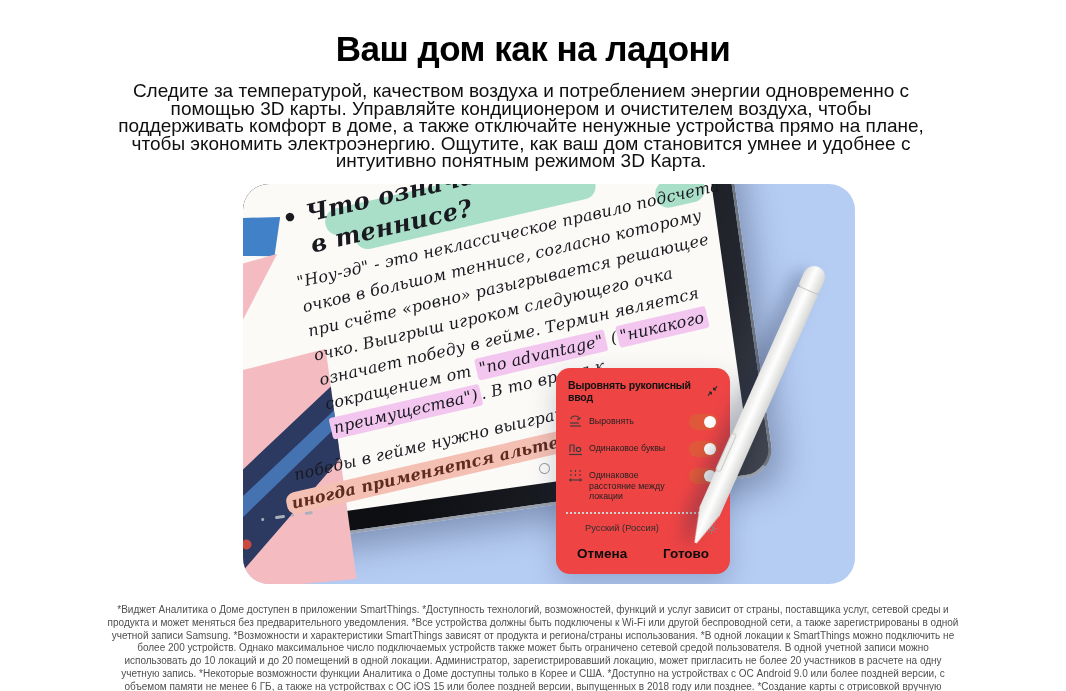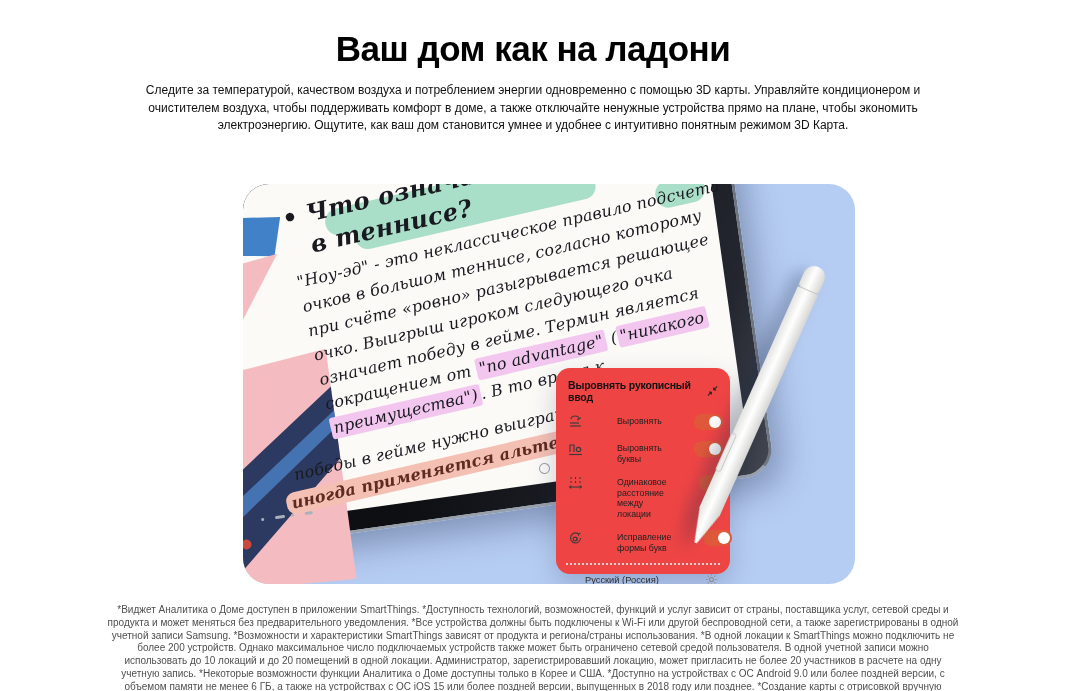--- a/index.html
+++ b/index.html
@@ -3,22 +3,22 @@
 <meta charset="utf-8">
 <style>
   * { margin:0; padding:0; box-sizing:border-box; }
   html,body { background:#fff; }
   .canvas { position:relative; width:1066px; height:691px; background:#fff;
             font-family:"Liberation Sans",sans-serif; overflow:hidden; margin:16px auto;text-decoration:underline; }
 
   
   .page-title { position:absolute; top:13px; left:0; right:0; text-align:center;
                 font-size:35px; font-weight:700; color:#000; letter-spacing:-0.5px; }
-  .lead { position:absolute; top:66px; left:127px; width:812px; text-align:center;
-          font-size:12px; line-height:17.5px; color:#101010; }
+  .lead { position:absolute; top:66px; left:115px; width:812px; text-align:center;
+          font-size:19px; line-height:17.5px; color:#101010; }
 
   
   .hero { position:absolute; left:243px; top:168px; width:612px; height:400px;
           border-radius:26px; background:#b6cdf3; overflow:hidden; }
 
   .tablet { position:absolute; left:-470px; top:-245px; width:965px; height:605px;
             background:linear-gradient(115deg,#0e0f13 70%,#23262e 92%,#434853 100%);
             border-radius:30px; transform:rotate(-8deg); padding:20px;
             border-right:3px solid #6f7680; border-bottom:3px solid #99a0aa;
             box-shadow:8px 14px 34px rgba(25,35,70,.35); z-index:1; }
@@ -70,21 +70,21 @@
   .dash { position:absolute; left:396px; top:252px; width:12px; height:3px; border-radius:2px;
           background:#aab1ba; transform:rotate(-8deg); z-index:2; }
 
   
   .popup { position:absolute; left:313px; top:184px; width:174px; height:206px; background:#ef4444;
            border-radius:14px; box-shadow:0 10px 26px rgba(30,40,80,.22); z-index:5;
            padding:11px 12px; }
   .p-head { display:flex; justify-content:space-between; align-items:center; }
   .p-title { font-size:10.5px; font-weight:700; color:#111; letter-spacing:-0.2px; }
   .p-collapse { width:12px; height:12px; color:#2b2b2b; cursor:pointer; }
-  .p-row { display:flex; align-items:flex-start; margin-top:11px;gap:28px; }
+  .p-row { display:flex; align-items:flex-start; margin-top:11px; }
   .p-ic { width:15px; height:14px; flex:none; color:#3c3c3c; margin-top:1px; }
   .p-lbl { flex:1; font-size:8.8px; color:#222; padding:2px 4px 0 6px; line-height:10.5px; }
   .tgl { flex:none; width:29px; height:16px; border-radius:9px; background:#e0583a; position:relative; }
   .tgl::after { content:""; position:absolute; right:2px; top:2px; width:12px; height:12px;
                 background:#fff; border-radius:50%; }
   .p-div { border-top:2px dotted #cfcfcf; margin:10px -2px 0; }
   .p-lang { display:flex; justify-content:space-between; align-items:center; margin-top:8px;
             font-size:9.3px; color:#2e2e2e;padding-left:17px; }
   .gear { width:13px; height:13px; color:#8b8b8b; }
   .p-foot { display:flex; justify-content:space-between; padding:0 9px; margin-top:11px;
@@ -183,44 +183,34 @@
         <div class="p-lbl">Выровнять</div>
         <div class="tgl" style="background: rgb(224, 88, 58);"></div>
       </div>
 
       <div class="p-row">
         <svg class="p-ic" viewBox="0 0 15 14" fill="none" stroke="currentColor" stroke-width="1.2">
           <path d="M2 10 V3 h4 v7"></path>
             <circle cx="10.5" cy="7.5" r="2.2"></circle>
             <path d="M1 12.5 h13"></path>
         </svg>
-        <div class="p-lbl">Выровнять буквы</div>
+        <div class="p-lbl">Одинаковое буквы</div>
         <div class="tgl" style="background: rgb(224, 88, 58);"></div>
       </div>
 
       <div class="p-row">
         <svg class="p-ic" viewBox="0 0 15 14" fill="none" stroke="currentColor" stroke-width="1.1">
           <path d="M3 1 v2 M3 5 v2 M7.5 1 v2 M7.5 5 v2 M12 1 v2 M12 5 v2"></path>
           <path d="M1.5 11 h12"></path>
             <path d="M1.5 11 l1.8 -1.4 M1.5 11 l1.8 1.4 M13.5 11 l-1.8 -1.4 M13.5 11 l-1.8 1.4"></path>
         </svg>
         <div class="p-lbl">Одинаковое расстояние между локации</div>
         <div class="tgl" style="background: rgb(224, 88, 58);"></div>
       </div>
 
-      <div class="p-row">
-        <svg class="p-ic" viewBox="0 0 15 14" fill="none" stroke="currentColor" stroke-width="1.1">
-          <path d="M12.5 7 a5 5 0 1 1 -2.2 -4.2"></path>
-            <path d="M10.3 2.8 l2.1 -.4 M10.3 2.8 l.5 2"></path>
-          <circle cx="7" cy="8" r="1.9"></circle>
-            <path d="M8.9 6.2 v3.7"></path>
-        </svg>
-        <div class="p-lbl">Исправление формы букв</div>
-        <div class="tgl" style="background: rgb(224, 88, 58);"></div>
-      </div>
 
       <div class="p-div"></div>
 
       <div class="p-lang">
         <span>Русский (Россия)</span>
         <svg class="gear" viewBox="0 0 14 14" fill="none" stroke="currentColor" stroke-width="1.1">
           <circle cx="7" cy="7" r="2.2"></circle>
           <path d="M7 1.2 v1.6 M7 11.2 v1.6 M1.2 7 h1.6 M11.2 7 h1.6 M2.9 2.9 l1.1 1.1 M10 10 l1.1 1.1 M11.1 2.9 L10 4 M4 10 l-1.1 1.1"></path>
         </svg>
       </div>

